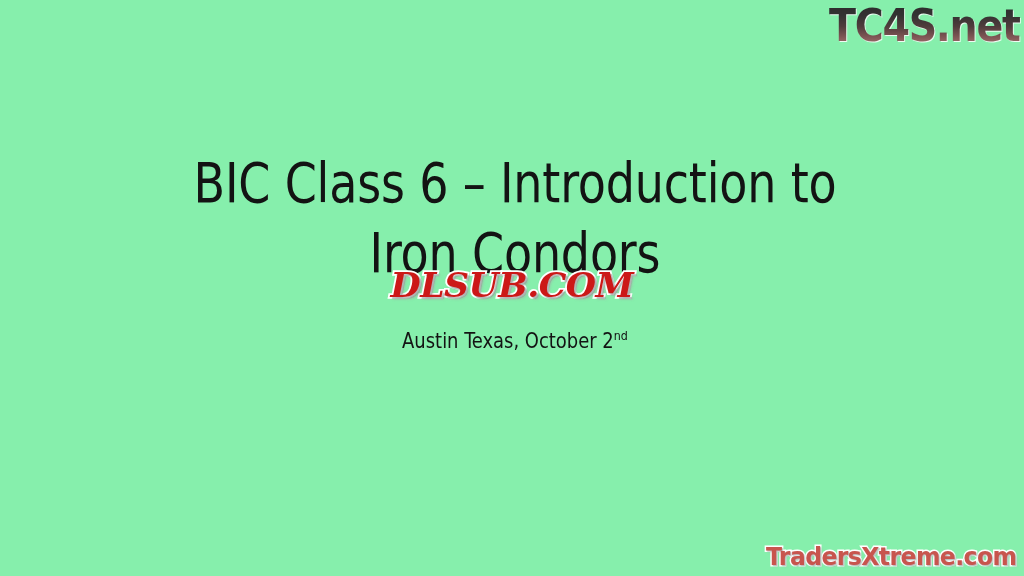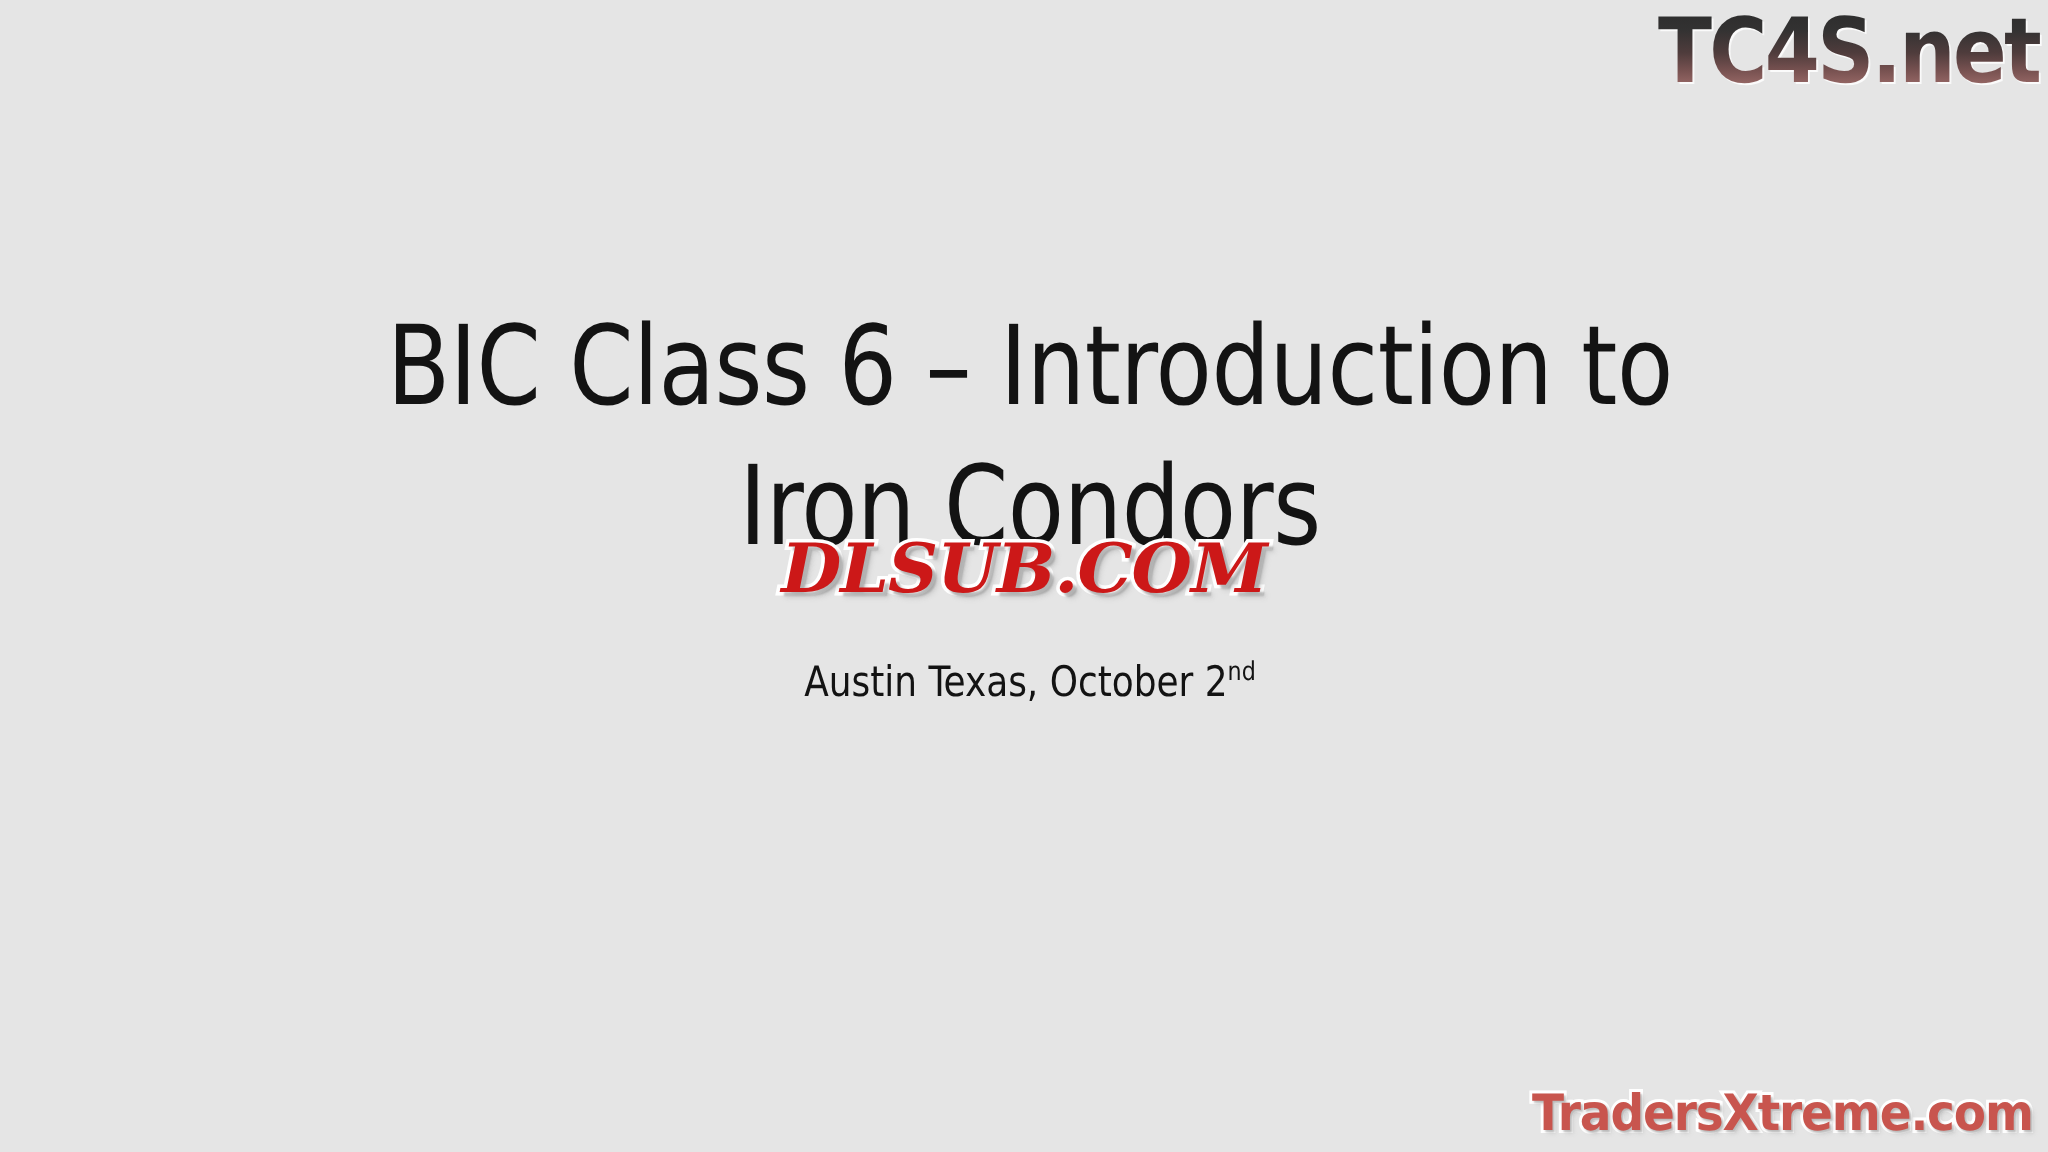--- a/index.html
+++ b/index.html
@@ -12,21 +12,21 @@
 
   body {
     background: #ffffff;
     font-family: "Liberation Sans", sans-serif;
     position: relative;
   }
 
   .slide {
     position: absolute;
     inset: 0;
-    background: #e5e5e5;
+    background: #86efac;
   }
 
   
   .title-block {
     position: absolute;
     left: 3px;
     top: 148px;
     width: 1024px;
     text-align: center;
   }

